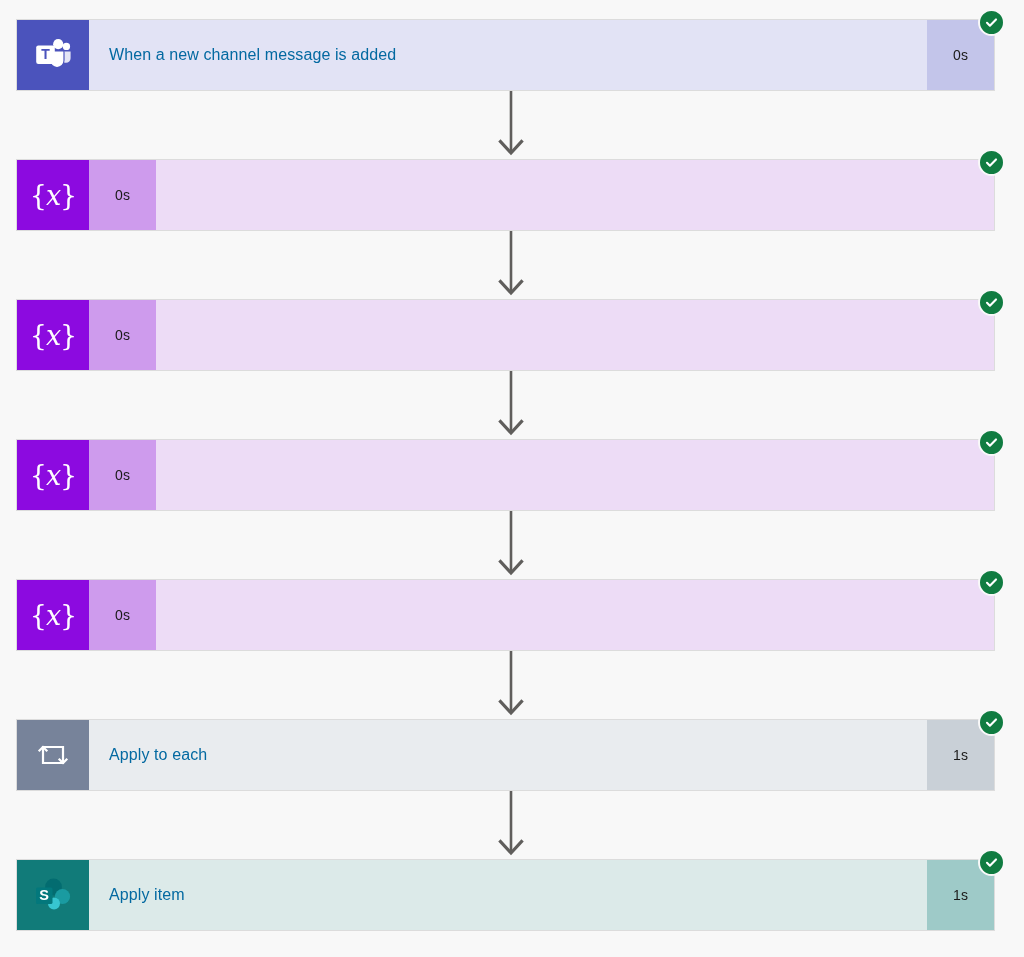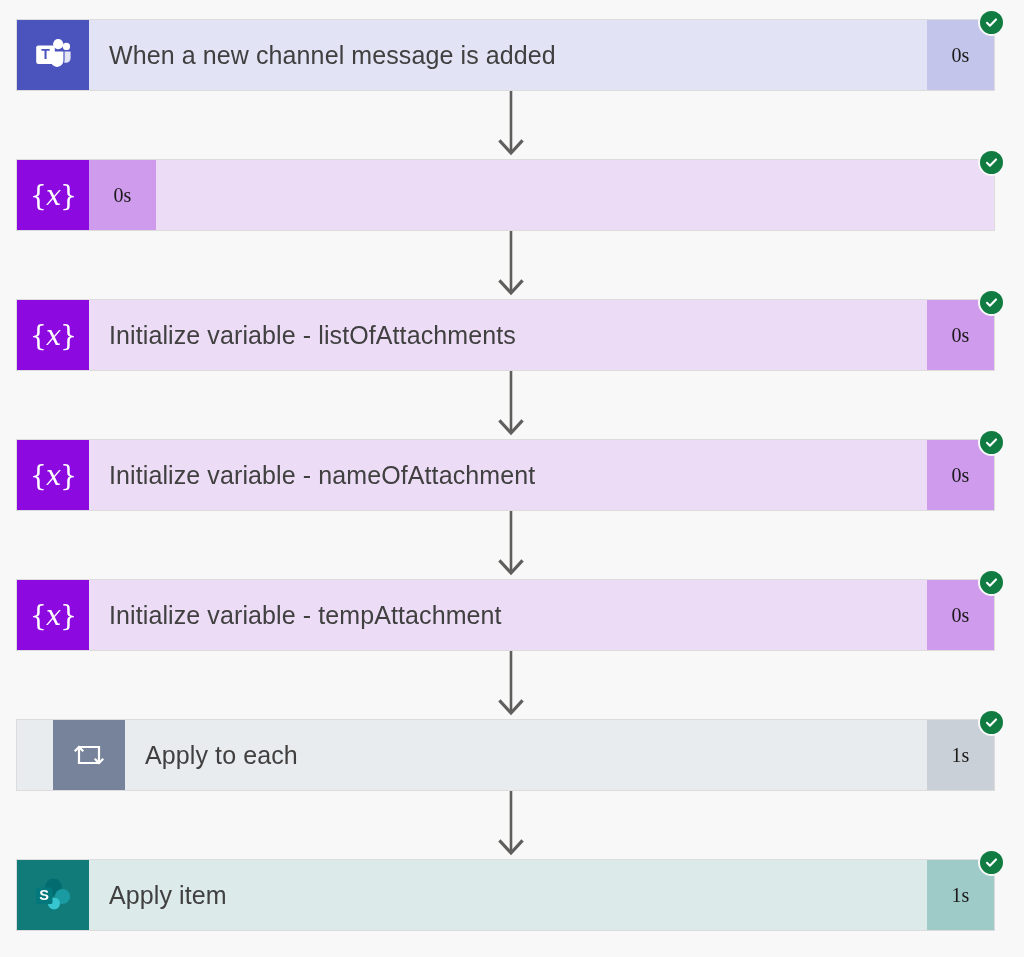--- a/index.html
+++ b/index.html
@@ -43,37 +43,36 @@
 
   .step-title-wrap {
     flex: 1 1 auto;
     display: flex;
     align-items: center;
     padding-left: 20px;
     overflow: hidden;
   }
 
   .step-title {
-    font-size: 25px;
-    color: #404040;
+    font-size: 16px;
+    color: #0369a1;
     white-space: nowrap;
     overflow: hidden;
     text-overflow: ellipsis;
     letter-spacing: .1px;
   }
 
   .step-duration {
     width: 67px;
     min-width: 67px;
     display: flex;
     align-items: center;
     justify-content: center;
-    font-size: 20px;
+    font-size: 14px;
     color: #1b1a19;
-    font-family: Liberation Serif, serif;
   }
 
   
   .status-badge {
     position: absolute;
     top: -11px;
     right: -11px;
     width: 27px;
     height: 27px;
     border-radius: 50%;
@@ -169,77 +168,68 @@
     <div class="connector" style="top: 231px;">
       <svg width="32" height="68" viewBox="0 0 32 68" fill="none">
         <path d="M16 0V62" stroke="#605e5c" stroke-width="2.6"></path>
         <path d="M5.5 50.5L16 62l10.5-11.5" stroke="#605e5c" stroke-width="3.2" fill="none" stroke-linecap="square"></path>
       </svg>
     </div>
     <div class="step theme-variable" style="top: 299px;">
       <div class="step-icon">
         <span class="glyph-variable" style="display: flex; align-items: center; justify-content: center;">{<i>x</i>}</span>
       </div>
-      <div class="step-title-wrap">
-        <span class="step-title">Initialize variable - listOfAttachments</span>
-      </div>
       <div class="step-duration">0s</div>
       <div class="status-badge">
         <svg width="15" height="15" viewBox="0 0 15 15" fill="none">
           <path d="M3 7.8l2.9 2.9L12 4.4" stroke="#ffffff" stroke-width="2.1" stroke-linecap="round" stroke-linejoin="round"></path>
         </svg>
       </div>
     </div>
     <div class="connector" style="top: 371px;">
       <svg width="32" height="68" viewBox="0 0 32 68" fill="none">
         <path d="M16 0V62" stroke="#605e5c" stroke-width="2.6"></path>
         <path d="M5.5 50.5L16 62l10.5-11.5" stroke="#605e5c" stroke-width="3.2" fill="none" stroke-linecap="square"></path>
       </svg>
     </div>
     <div class="step theme-variable" style="top: 439px;">
       <div class="step-icon">
         <span class="glyph-variable" style="display: flex; align-items: center; justify-content: center;">{<i>x</i>}</span>
       </div>
-      <div class="step-title-wrap">
-        <span class="step-title">Initialize variable - nameOfAttachment</span>
-      </div>
       <div class="step-duration">0s</div>
       <div class="status-badge">
         <svg width="15" height="15" viewBox="0 0 15 15" fill="none">
           <path d="M3 7.8l2.9 2.9L12 4.4" stroke="#ffffff" stroke-width="2.1" stroke-linecap="round" stroke-linejoin="round"></path>
         </svg>
       </div>
     </div>
     <div class="connector" style="top: 511px;">
       <svg width="32" height="68" viewBox="0 0 32 68" fill="none">
         <path d="M16 0V62" stroke="#605e5c" stroke-width="2.6"></path>
         <path d="M5.5 50.5L16 62l10.5-11.5" stroke="#605e5c" stroke-width="3.2" fill="none" stroke-linecap="square"></path>
       </svg>
     </div>
     <div class="step theme-variable" style="top: 579px;">
       <div class="step-icon">
         <span class="glyph-variable" style="display: flex; align-items: center; justify-content: center;">{<i>x</i>}</span>
       </div>
-      <div class="step-title-wrap">
-        <span class="step-title">Initialize variable - tempAttachment</span>
-      </div>
       <div class="step-duration">0s</div>
       <div class="status-badge">
         <svg width="15" height="15" viewBox="0 0 15 15" fill="none">
           <path d="M3 7.8l2.9 2.9L12 4.4" stroke="#ffffff" stroke-width="2.1" stroke-linecap="round" stroke-linejoin="round"></path>
         </svg>
       </div>
     </div>
     <div class="connector" style="top: 651px;">
       <svg width="32" height="68" viewBox="0 0 32 68" fill="none">
         <path d="M16 0V62" stroke="#605e5c" stroke-width="2.6"></path>
         <path d="M5.5 50.5L16 62l10.5-11.5" stroke="#605e5c" stroke-width="3.2" fill="none" stroke-linecap="square"></path>
       </svg>
     </div>
-    <div class="step theme-loop" style="top: 719px; padding-left: 36px;">
+    <div class="step theme-loop" style="top: 719px;">
       <div class="step-icon">
         <span style="display: flex; align-items: center; justify-content: center;">
           <svg width="34" height="32" viewBox="0 0 34 32" fill="none" stroke="#ffffff" stroke-width="2.2" stroke-linecap="square">
             <path d="M7 24V8h19"></path>
             <path d="M27 8v16H8"></path>
             <path d="M3.5 11.5L7 8l3.5 3.5"></path>
             <path d="M23.5 20.5L27 24l3.5-3.5"></path>
           </svg>
         </span>
       </div>

